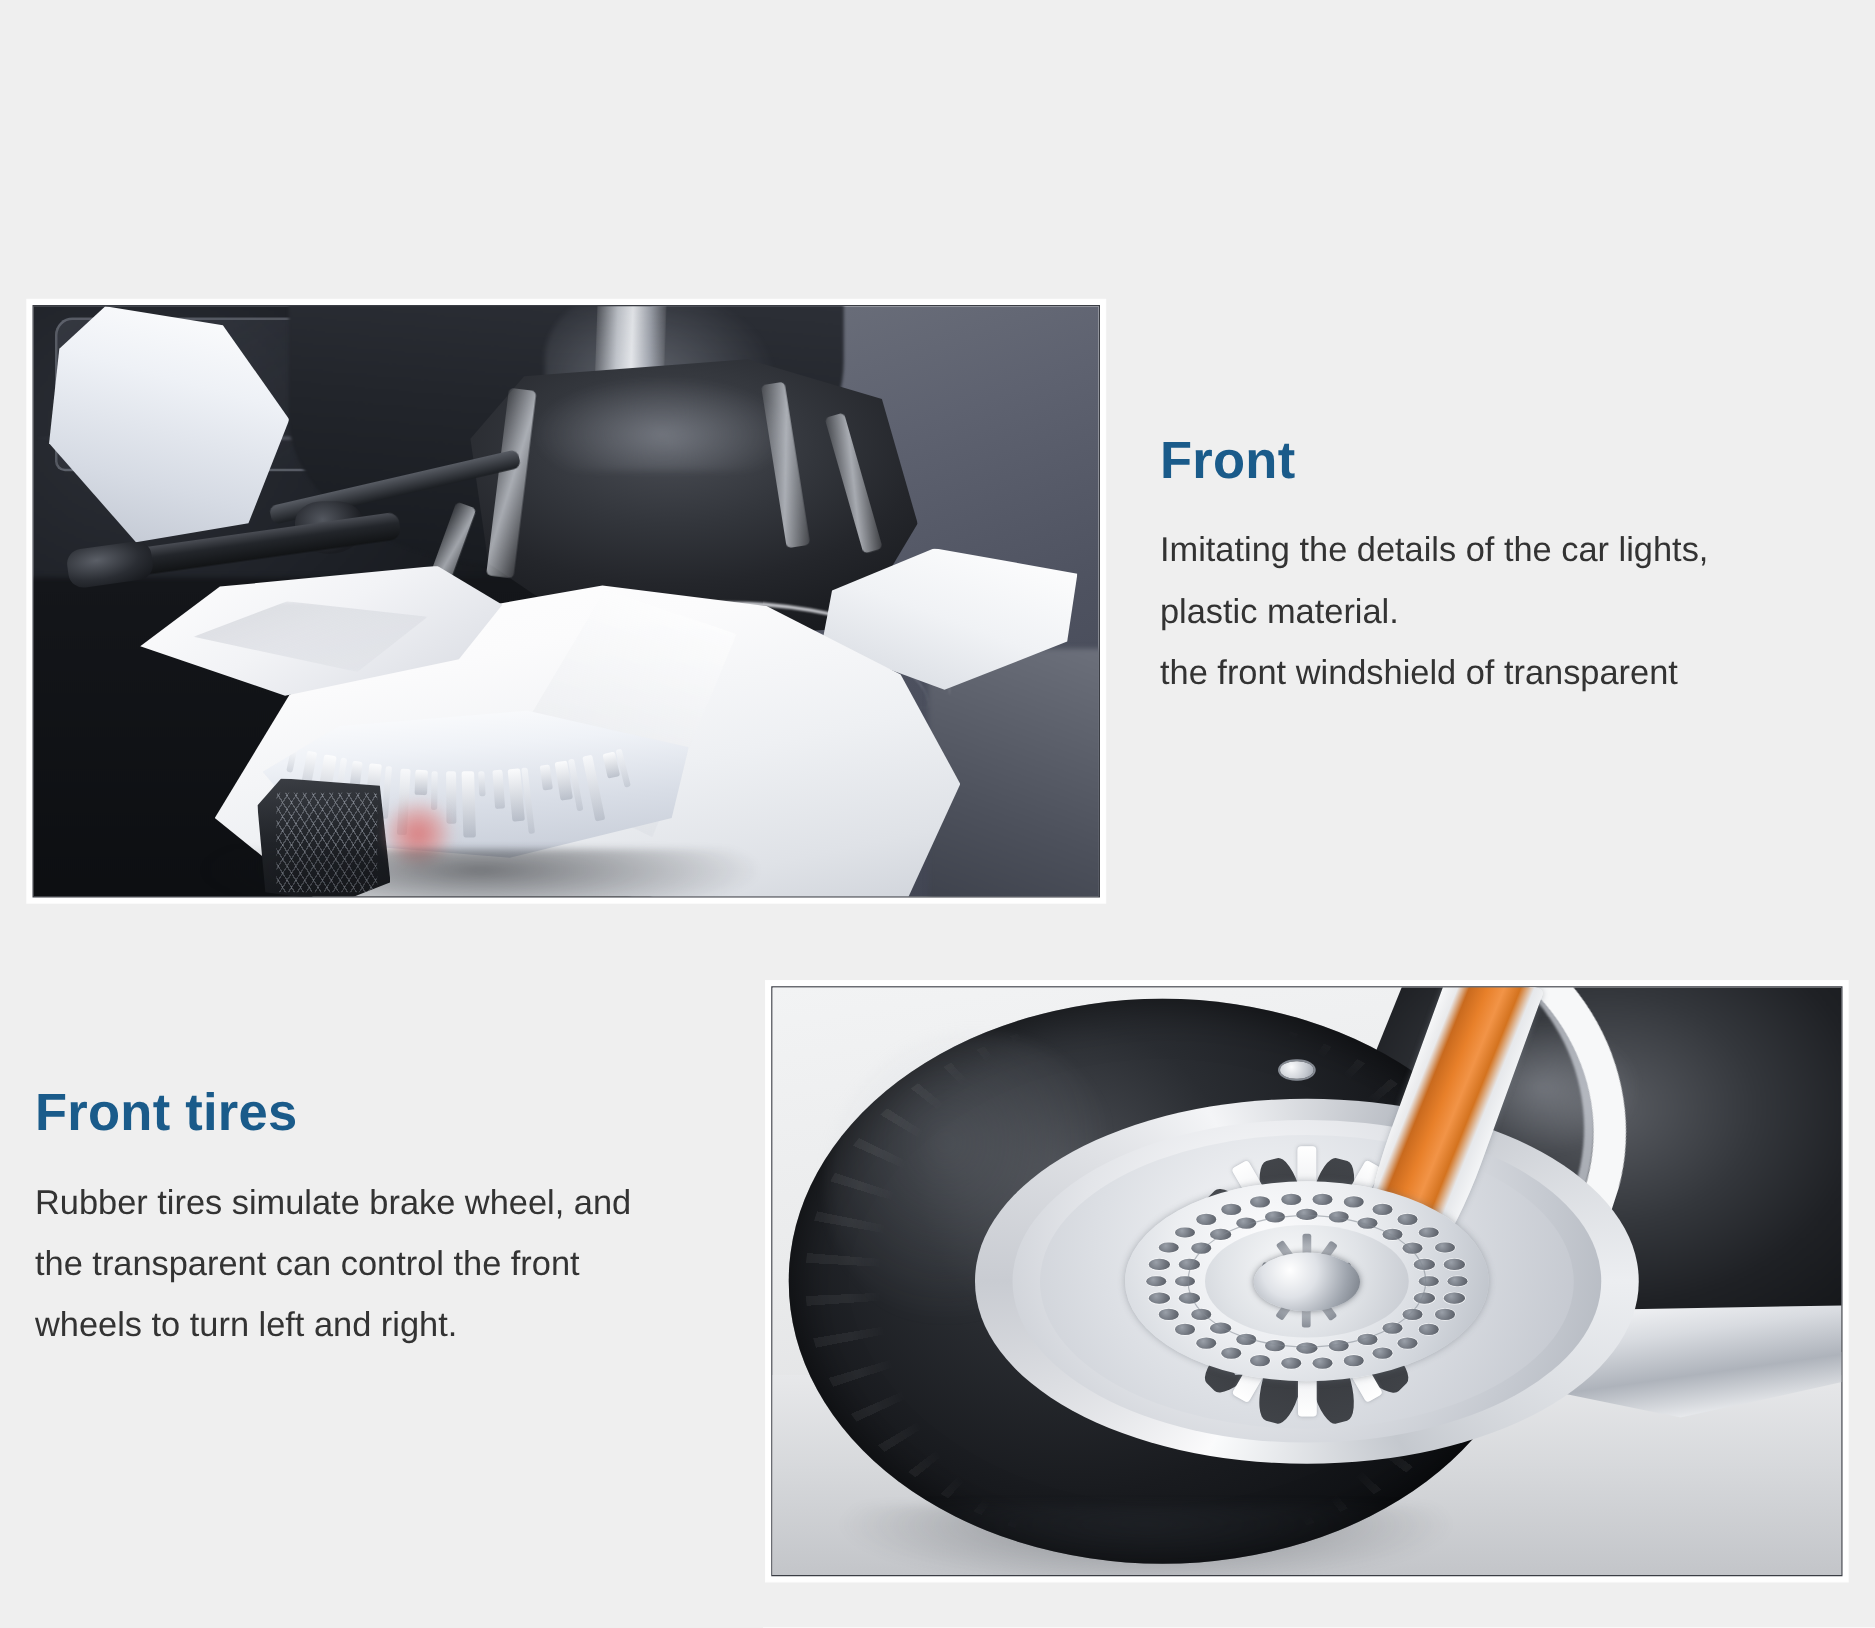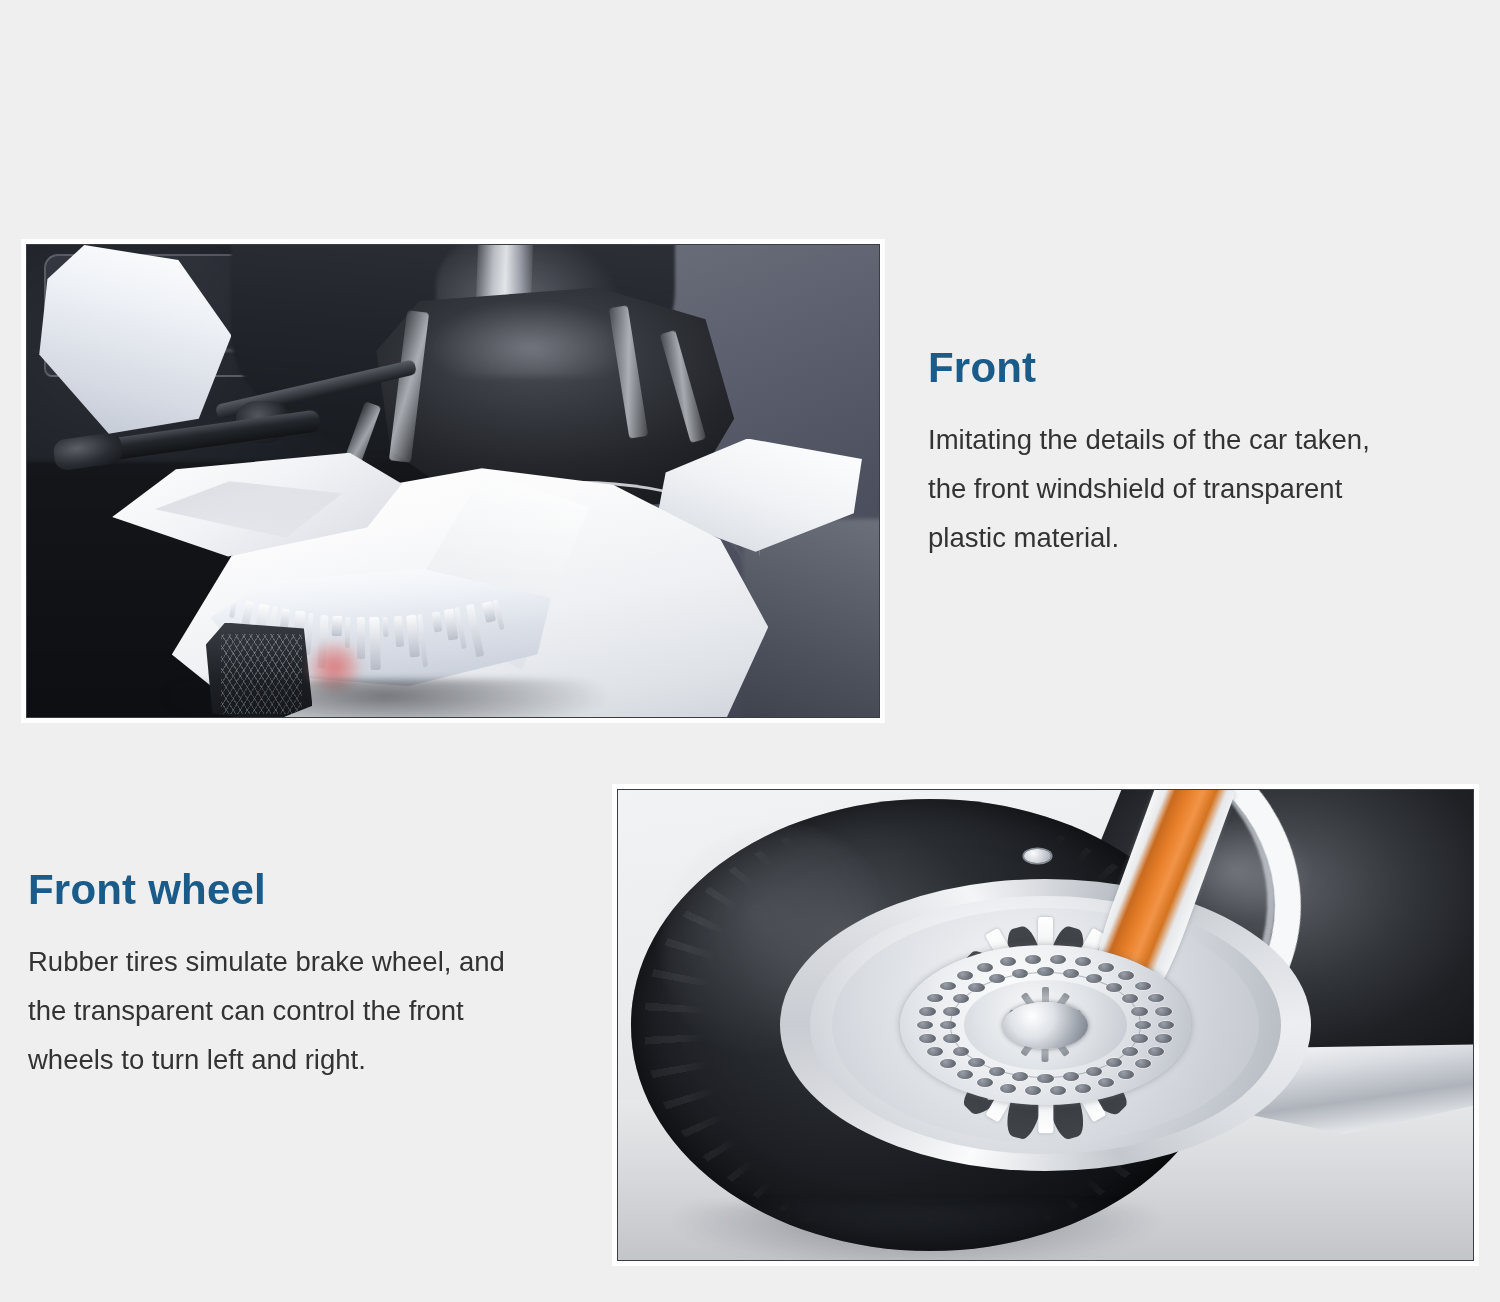--- a/index.html
+++ b/index.html
@@ -539,28 +539,28 @@
         </div>
         <div class="sf-redspot"></div>
         <div class="sf-shadow"></div>
       </div>
     </div>
   </div>
 
   <div class="txt-front">
     <div class="blk-title">Front</div>
     <div class="blk-body">
-      <div>Imitating the details of the car taken,</div>
+      <div>Imitating the details of the car lights,</div>
+      <div>plastic material.</div>
       <div>the front windshield of transparent</div>
-      <div>plastic material.</div>
     </div>
   </div>
 
   <div class="txt-wheel">
-    <div class="blk-title">Front wheel</div>
+    <div class="blk-title">Front tires</div>
     <div class="blk-body">
       <div>Rubber tires simulate brake wheel, and</div>
       <div>the transparent can control the front</div>
       <div>wheels to turn left and right.</div>
     </div>
   </div>
 
   <div class="photo photo-wheel">
     <div class="photo-inner">
       <div class="scene-wheel">

